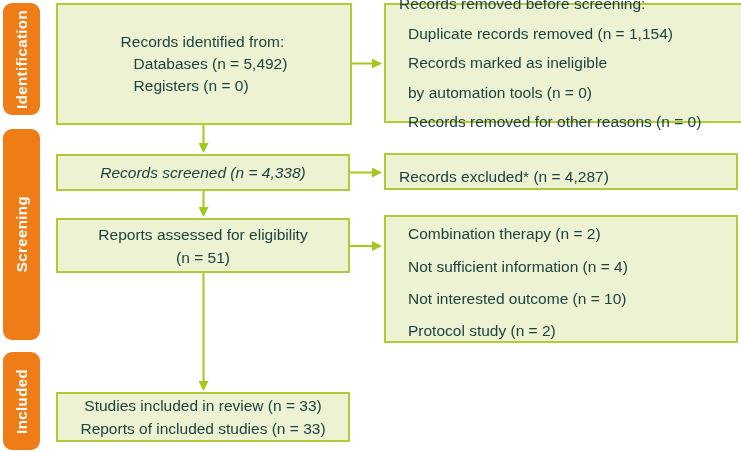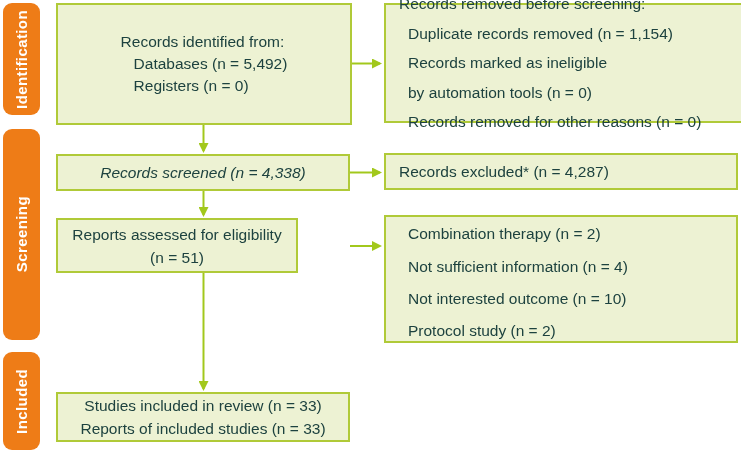--- a/index.html
+++ b/index.html
@@ -26,22 +26,22 @@
     display:flex;align-items:center;
   }
   .box-inner{width:100%;}
   .indent{padding-left:13px;}
   .indent-sm{padding-left:9px;margin-top:8px;}
 
   .box-records-identified{left:56px;top:3px;width:296px;height:122px;justify-content:center;}
   .box-records-identified .box-inner{width:auto;}
   .box-records-removed{left:384px;top:3px;width:420px;height:120px;padding:6px 13px;line-height:21.5px;}
   .box-records-screened{left:56px;top:154px;width:294px;height:37px;justify-content:center;text-align:center;font-style:italic;}
-  .box-records-excluded{left:384px;top:153px;width:354px;height:37px;padding:0 13px;}
-  .box-reports-assessed{left:56px;top:218px;width:242px;height:55px;justify-content:center;text-align:center;line-height:23px;}
+  .box-records-excluded{left:384px;top:153px;width:354px;height:37px;padding:0 13px;align-items:flex-end;}
+  .box-reports-assessed{left:56px;top:218px;width:294px;height:55px;justify-content:center;text-align:center;line-height:23px;}
   .box-reports-excluded{left:384px;top:215px;width:354px;height:128px;padding:4px 13px;line-height:24.4px;}
   .box-studies-included{left:56px;top:392px;width:294px;height:50px;justify-content:center;text-align:center;line-height:23px;}
 
   
   svg.arrows{position:absolute;left:0;top:0;width:741px;height:452px;pointer-events:none;}
   .arrow-line{stroke:#a2c81c;stroke-width:2;fill:none;}
 </style>
 </head>
 <body>
 

